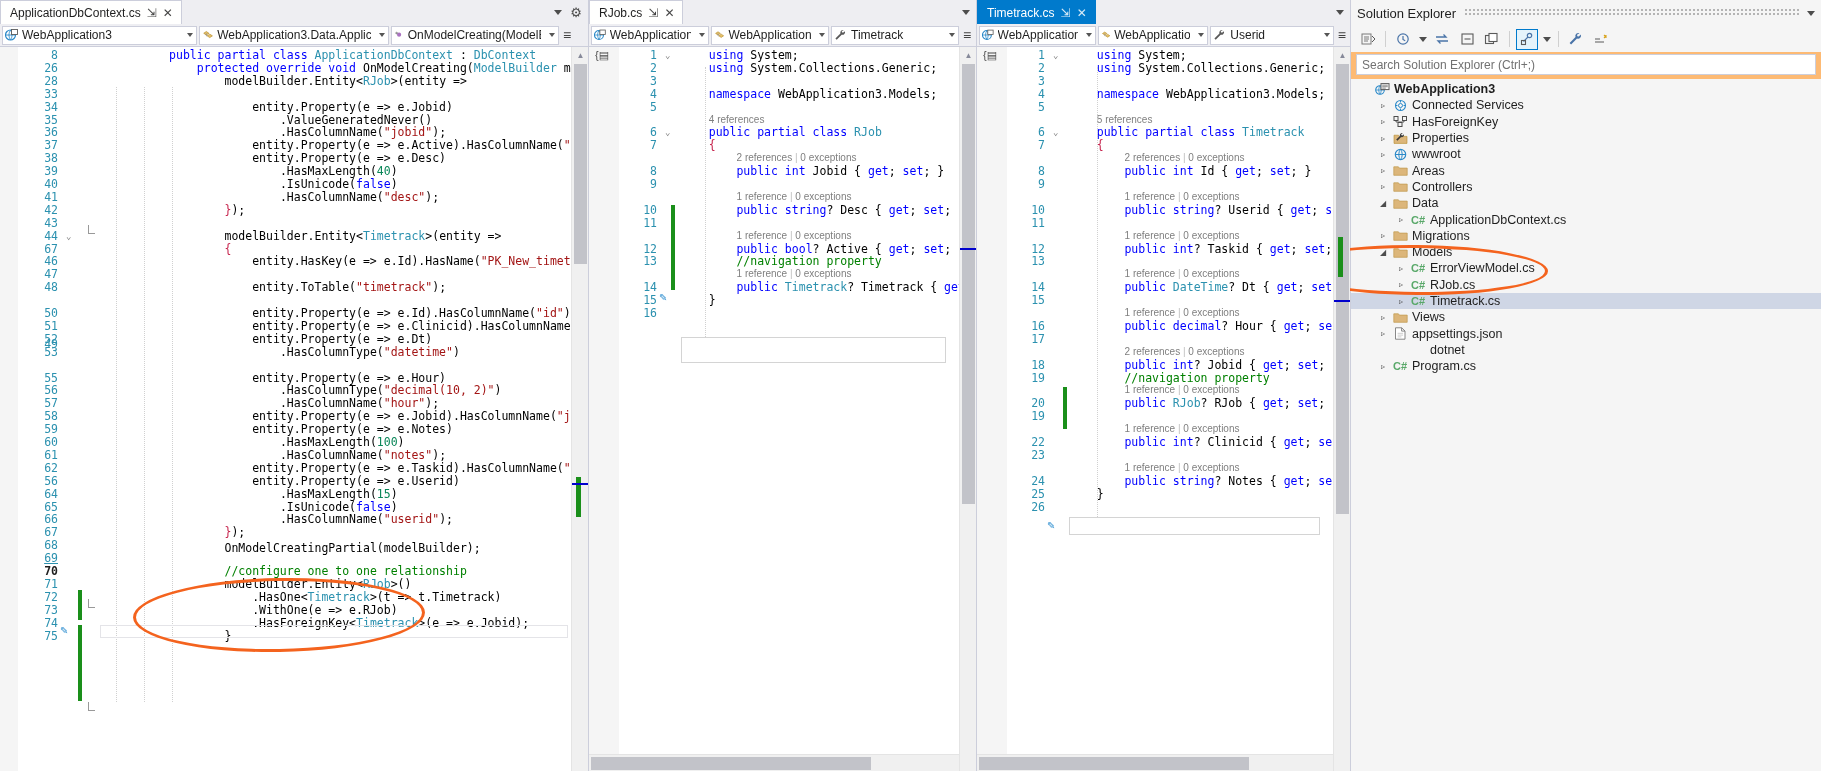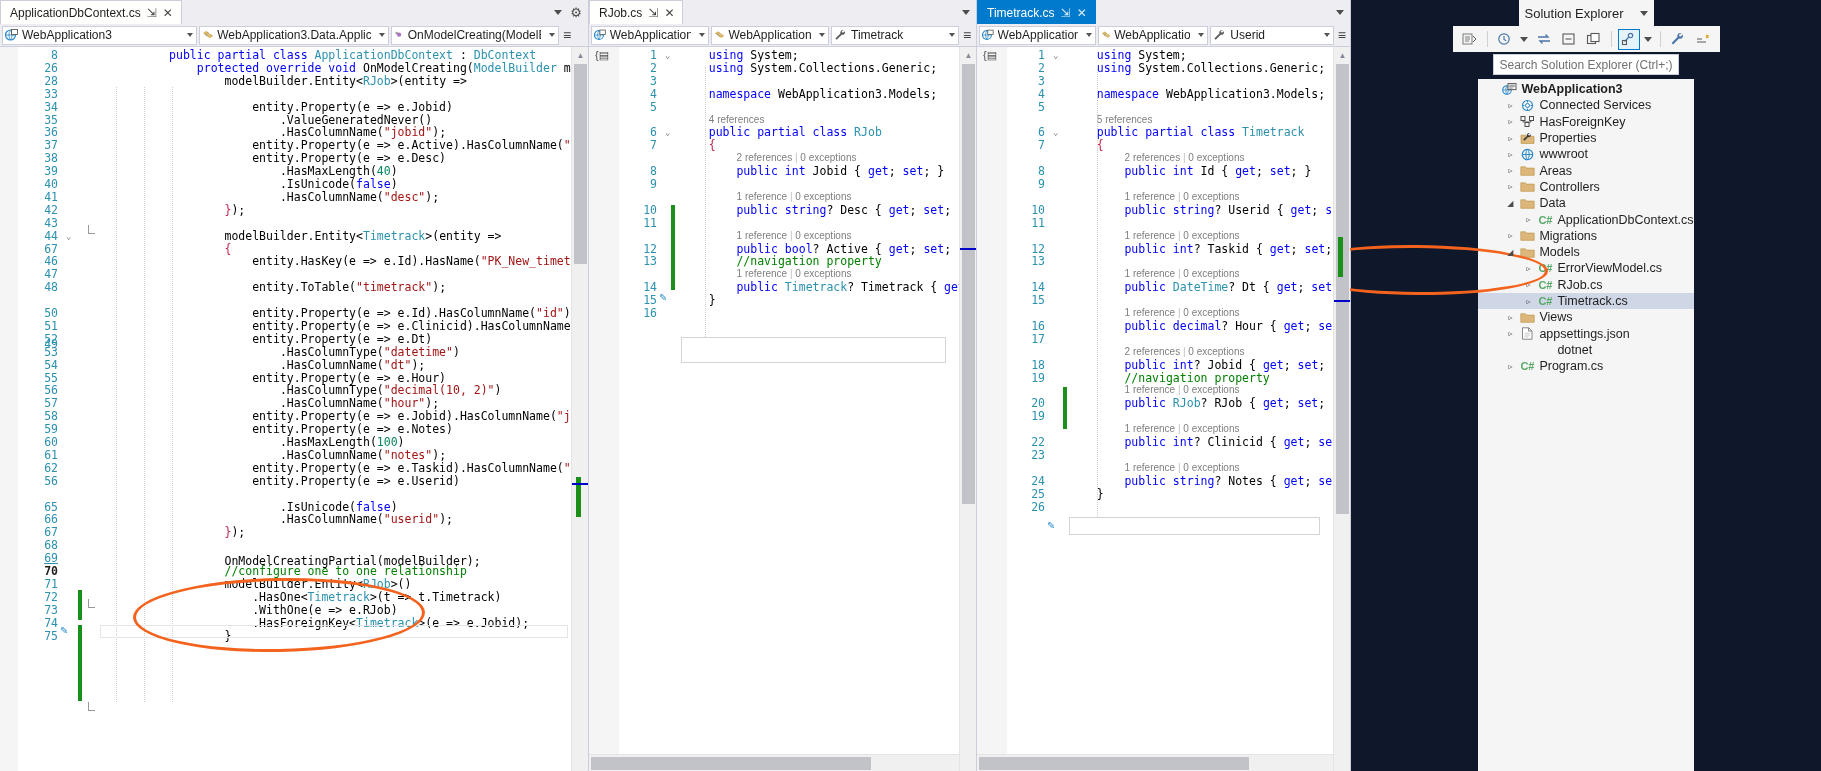--- a/index.html
+++ b/index.html
@@ -98,21 +98,21 @@
     position: absolute; left: 0; right: 17px; bottom: 0; height: 17px; background: #f0f0f0;
     border-top: 1px solid #e4e4e4;
   }
   .hscroll .thumb { position: absolute; top: 2px; height: 13px; background: #c2c3c9; }
 
   
   .mark-green { position: absolute; width: 5px; background: #1a8f1a; }
   .mark-blue  { position: absolute; width: 22px; height: 2px; background: #0000cd; }
 
   
-  .se { width: 471px; height: 771px; background: #0f172a; border-left: 1px solid #cccedb; display: flex; flex-direction: column; align-items: center; }
+  .se { width: 471px; height: 771px; background: #fdba74; border-left: 1px solid #cccedb; display: flex; flex-direction: column; }
   .se-header { height: 26px; display: flex; align-items: center; padding: 0 6px; font-size: 13px; color: #1e1e1e; background: #f5f5f5; }
   .se-header .dots { flex: 1 1 auto; margin: 0 8px; height: 8px;
     background-image: radial-gradient(#b4b4b4 1px, transparent 1px); background-size: 4px 4px; background-position: 0 3px; }
   .se-toolbar { height: 26px; display: flex; align-items: center; gap: 3px; padding: 0 6px; background: #f5f5f5; }
   .tb-btn { width: 22px; height: 21px; display: flex; align-items: center; justify-content: center; color: #3b3b3b; font-size: 13px; }
   .tb-btn.selected { border: 1px solid #007acc; background: #e5f3fb; }
   .tb-sep { width: 1px; height: 16px; background: #d0d0d0; margin: 0 3px; }
   .se-search {
     height: 21px; margin: 2px 5px 4px 5px; background: #ffffff; border: 1px solid #cccedb;
     display: flex; align-items: center; padding: 0 5px; font-size: 12px; color: #717171;
@@ -195,34 +195,34 @@
           <div class="codeline" style="position: absolute; left: 0px; right: 0px; top: 182.6px;"><span class="lnum" style="left: 0px; width: 58px;">44</span><span class="fold-chev" style="position: absolute; left: 66px; top: 0px;">⌄</span><span style="position: absolute; left: 86px; top: 0px; white-space: pre;"><span class="plain">                    </span><span class="plain">modelBuilder.Entity&lt;</span><span class="type">Timetrack</span><span class="plain">&gt;(entity =&gt;</span></span></div>
           <div class="codeline" style="position: absolute; left: 0px; right: 0px; top: 195.5px;"><span class="lnum" style="left: 0px; width: 58px;">67</span><span style="position: absolute; left: 86px; top: 0px; white-space: pre;"><span class="plain">                    </span><span class="brace-pink">{</span></span></div>
           <div class="codeline" style="position: absolute; left: 0px; right: 0px; top: 208.4px;"><span class="lnum" style="left: 0px; width: 58px;">46</span><span style="position: absolute; left: 86px; top: 0px; white-space: pre;"><span class="plain">                        </span><span class="plain">entity.HasKey(e =&gt; e.Id).HasName(</span><span class="str">"PK_New_timetrack"</span></span></div>
           <div class="codeline" style="position: absolute; left: 0px; right: 0px; top: 221.3px;"><span class="lnum" style="left: 0px; width: 58px;">47</span><span style="position: absolute; left: 86px; top: 0px; white-space: pre;"><span class="plain"></span></span></div>
           <div class="codeline" style="position: absolute; left: 0px; right: 0px; top: 234.2px;"><span class="lnum" style="left: 0px; width: 58px;">48</span><span style="position: absolute; left: 86px; top: 0px; white-space: pre;"><span class="plain">                        </span><span class="plain">entity.ToTable(</span><span class="str">"timetrack"</span><span class="plain">);</span></span></div>
           <div class="codeline" style="position: absolute; left: 0px; right: 0px; top: 247.1px; margin-top: 44px;"><span class="lnum" style="left: 0px; width: 58px;">49</span><span style="position: absolute; left: 86px; top: 0px; white-space: pre;"><span class="plain"></span></span></div>
           <div class="codeline" style="position: absolute; left: 0px; right: 0px; top: 260px;"><span class="lnum" style="left: 0px; width: 58px;">50</span><span style="position: absolute; left: 86px; top: 0px; white-space: pre;"><span class="plain">                        </span><span class="plain">entity.Property(e =&gt; e.Id).HasColumnName(</span><span class="str">"id"</span><span class="plain">);</span></span></div>
           <div class="codeline" style="position: absolute; left: 0px; right: 0px; top: 272.9px;"><span class="lnum" style="left: 0px; width: 58px;">51</span><span style="position: absolute; left: 86px; top: 0px; white-space: pre;"><span class="plain">                        </span><span class="plain">entity.Property(e =&gt; e.Clinicid).HasColumnName(</span><span class="str">"clinicid"</span></span></div>
           <div class="codeline" style="position: absolute; left: 0px; right: 0px; top: 285.8px;"><span class="lnum" style="left: 0px; width: 58px;">52</span><span style="position: absolute; left: 86px; top: 0px; white-space: pre;"><span class="plain">                        </span><span class="plain">entity.Property(e =&gt; e.Dt)</span></span></div>
           <div class="codeline" style="position: absolute; left: 0px; right: 0px; top: 298.7px;"><span class="lnum" style="left: 0px; width: 58px;">53</span><span style="position: absolute; left: 86px; top: 0px; white-space: pre;"><span class="plain">                            </span><span class="plain">.HasColumnType(</span><span class="str">"datetime"</span><span class="plain">)</span></span></div>
-          <div class="codeline" style="position: absolute; left: 0px; right: 0px; top: 311.6px;"><span class="lnum" style="left: 0px; width: 58px;">54</span><span style="position: absolute; left: 86px; top: 0px; white-space: pre;"><span class="plain">                            </span><span class="plain">.HasColumnName(</span><span class="str">"dt"</span><span class="plain">);</span></span></div>
           <div class="codeline" style="position: absolute; left: 0px; right: 0px; top: 324.5px;"><span class="lnum" style="left: 0px; width: 58px;">55</span><span style="position: absolute; left: 86px; top: 0px; white-space: pre;"><span class="plain">                        </span><span class="plain">entity.Property(e =&gt; e.Hour)</span></span></div>
           <div class="codeline" style="position: absolute; left: 0px; right: 0px; top: 337.4px;"><span class="lnum" style="left: 0px; width: 58px;">56</span><span style="position: absolute; left: 86px; top: 0px; white-space: pre;"><span class="plain">                            </span><span class="plain">.HasColumnType(</span><span class="str">"decimal(10, 2)"</span><span class="plain">)</span></span></div>
           <div class="codeline" style="position: absolute; left: 0px; right: 0px; top: 350.3px;"><span class="lnum" style="left: 0px; width: 58px;">57</span><span style="position: absolute; left: 86px; top: 0px; white-space: pre;"><span class="plain">                            </span><span class="plain">.HasColumnName(</span><span class="str">"hour"</span><span class="plain">);</span></span></div>
           <div class="codeline" style="position: absolute; left: 0px; right: 0px; top: 363.2px;"><span class="lnum" style="left: 0px; width: 58px;">58</span><span style="position: absolute; left: 86px; top: 0px; white-space: pre;"><span class="plain">                        </span><span class="plain">entity.Property(e =&gt; e.Jobid).HasColumnName(</span><span class="str">"jobid"</span></span></div>
           <div class="codeline" style="position: absolute; left: 0px; right: 0px; top: 376.1px;"><span class="lnum" style="left: 0px; width: 58px;">59</span><span style="position: absolute; left: 86px; top: 0px; white-space: pre;"><span class="plain">                        </span><span class="plain">entity.Property(e =&gt; e.Notes)</span></span></div>
           <div class="codeline" style="position: absolute; left: 0px; right: 0px; top: 389px;"><span class="lnum" style="left: 0px; width: 58px;">60</span><span style="position: absolute; left: 86px; top: 0px; white-space: pre;"><span class="plain">                            </span><span class="plain">.HasMaxLength(</span><span class="num">100</span><span class="plain">)</span></span></div>
           <div class="codeline" style="position: absolute; left: 0px; right: 0px; top: 401.9px;"><span class="lnum" style="left: 0px; width: 58px;">61</span><span style="position: absolute; left: 86px; top: 0px; white-space: pre;"><span class="plain">                            </span><span class="plain">.HasColumnName(</span><span class="str">"notes"</span><span class="plain">);</span></span></div>
           <div class="codeline" style="position: absolute; left: 0px; right: 0px; top: 414.8px;"><span class="lnum" style="left: 0px; width: 58px;">62</span><span style="position: absolute; left: 86px; top: 0px; white-space: pre;"><span class="plain">                        </span><span class="plain">entity.Property(e =&gt; e.Taskid).HasColumnName(</span><span class="str">"taskid"</span></span></div>
           <div class="codeline" style="position: absolute; left: 0px; right: 0px; top: 427.7px;"><span class="lnum" style="left: 0px; width: 58px;">56</span><span style="position: absolute; left: 86px; top: 0px; white-space: pre;"><span class="plain">                        </span><span class="plain">entity.Property(e =&gt; e.Userid)</span></span></div>
+          <div class="codeline" style="position: absolute; left: 0px; right: 0px; top: 440.6px;"><span class="lnum" style="left: 0px; width: 58px;">64</span><span style="position: absolute; left: 86px; top: 0px; white-space: pre;"><span class="plain">                            </span><span class="plain">.HasMaxLength(</span><span class="num">15</span><span class="plain">)</span></span></div>
           <div class="codeline" style="position: absolute; left: 0px; right: 0px; top: 453.5px;"><span class="lnum" style="left: 0px; width: 58px;">65</span><span style="position: absolute; left: 86px; top: 0px; white-space: pre;"><span class="plain">                            </span><span class="plain">.IsUnicode(</span><span class="kw">false</span><span class="plain">)</span></span></div>
           <div class="codeline" style="position: absolute; left: 0px; right: 0px; top: 466.4px;"><span class="lnum" style="left: 0px; width: 58px;">66</span><span style="position: absolute; left: 86px; top: 0px; white-space: pre;"><span class="plain">                            </span><span class="plain">.HasColumnName(</span><span class="str">"userid"</span><span class="plain">);</span></span></div>
           <div class="codeline" style="position: absolute; left: 0px; right: 0px; top: 479.3px;"><span class="lnum" style="left: 0px; width: 58px;">67</span><span style="position: absolute; left: 86px; top: 0px; white-space: pre;"><span class="plain">                    </span><span class="brace-pink">}</span><span class="plain">);</span></span></div>
-          <div class="codeline" style="position: absolute; left: 0px; right: 0px; top: 492.2px;"><span class="lnum" style="left: 0px; width: 58px;">68</span><span style="position: absolute; left: 86px; top: 16px; white-space: pre;"><span class="plain">                    </span><span class="plain">OnModelCreatingPartial(modelBuilder);</span></span></div>
+          <div class="codeline" style="position: absolute; left: 0px; right: 0px; top: 492.2px;"><span class="lnum" style="left: 0px; width: 58px;">68</span><span style="position: absolute; left: 86px; top: 3px; white-space: pre;"><span class="plain">                    </span><span class="plain">OnModelCreatingPartial(modelBuilder);</span></span></div>
           <div class="codeline" style="position: absolute; left: 0px; right: 0px; top: 505.1px;"><span class="lnum" style="left: 0px; width: 58px; text-decoration: underline;">69</span><span style="position: absolute; left: 86px; top: 0px; white-space: pre;"><span class="plain"></span></span></div>
           <div class="codeline" style="position: absolute; left: 0px; right: 0px; top: 518px;"><span class="lnum bold" style="left: 0px; width: 58px;">70</span><span style="position: absolute; left: 86px; top: 0px; white-space: pre;"><span class="plain">                    </span><span class="cmt">//configure one to one relationship</span></span></div>
           <div class="codeline" style="position: absolute; left: 0px; right: 0px; top: 530.9px;"><span class="lnum" style="left: 0px; width: 58px;">71</span><span style="position: absolute; left: 86px; top: 0px; white-space: pre;"><span class="plain">                    </span><span class="plain">modelBuilder.Entity&lt;</span><span class="type">RJob</span><span class="plain">&gt;()</span></span></div>
           <div class="codeline" style="position: absolute; left: 0px; right: 0px; top: 543.8px;"><span class="lnum" style="left: 0px; width: 58px;">72</span><span style="position: absolute; left: 86px; top: 0px; white-space: pre;"><span class="plain">                        </span><span class="plain">.HasOne&lt;</span><span class="type">Timetrack</span><span class="plain">&gt;(t =&gt; t.Timetrack)</span></span></div>
           <div class="codeline" style="position: absolute; left: 0px; right: 0px; top: 556.7px;"><span class="lnum" style="left: 0px; width: 58px;">73</span><span style="position: absolute; left: 86px; top: 0px; white-space: pre;"><span class="plain">                        </span><span class="plain">.WithOne(e =&gt; e.RJob)</span></span></div>
           <div class="codeline" style="position: absolute; left: 0px; right: 0px; top: 569.6px;"><span class="lnum" style="left: 0px; width: 58px;">74</span><span style="position: absolute; left: 86px; top: 0px; white-space: pre;"><span class="plain">                        </span><span class="plain">.HasForeignKey&lt;</span><span class="type">Timetrack</span><span class="plain">&gt;(e =&gt; e.Jobid);</span></span></div>
           <div class="codeline" style="position: absolute; left: 0px; right: 0px; top: 582.5px;"><span class="lnum" style="left: 0px; width: 58px;">75</span><span style="position: absolute; left: 86px; top: 0px; white-space: pre;"><span class="plain">                    </span><span class="plain">}</span></span></div>
           <div class="indentguide" style="left: 116px; top: 40px; height: 615px;"></div>
           <div class="indentguide" style="left: 144px; top: 40px; height: 615px;"></div>
           <div class="indentguide" style="left: 172px; top: 40px; height: 615px;"></div>

